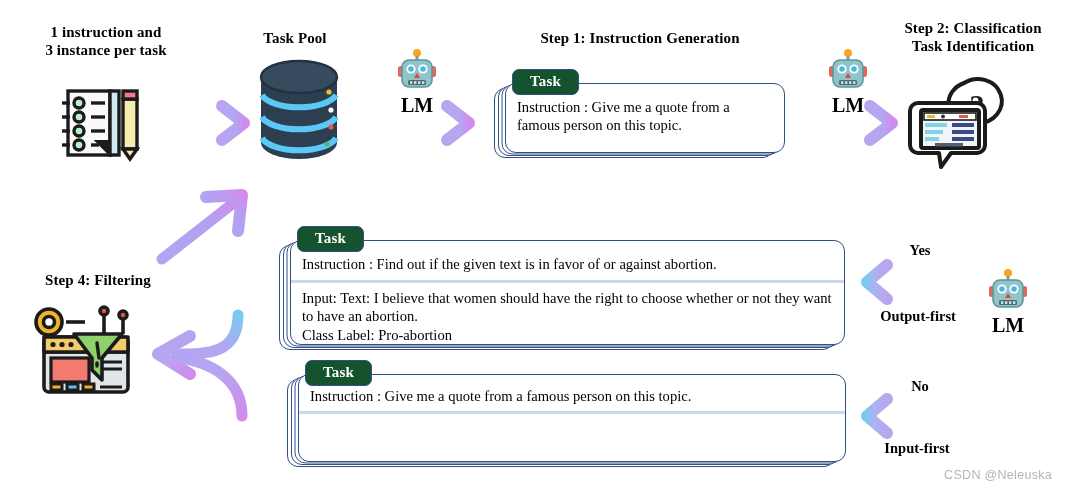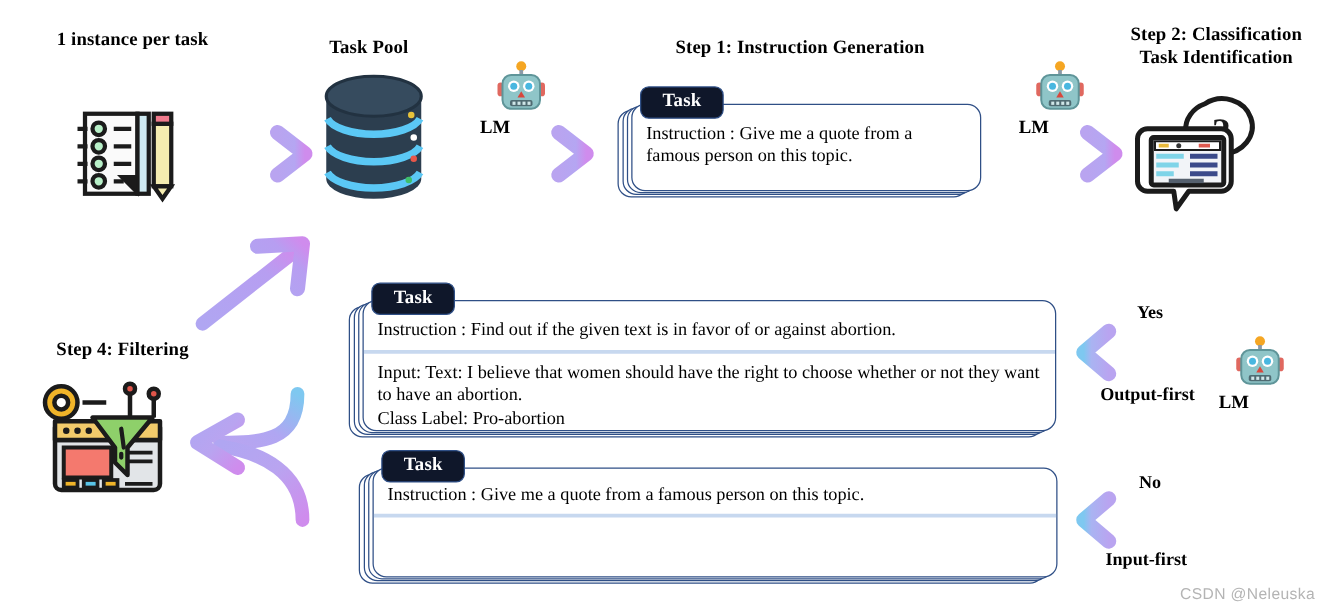--- a/index.html
+++ b/index.html
@@ -1,36 +1,36 @@
 <!DOCTYPE html>
 <html><head>
 <meta charset="utf-8">
 <style>
   html,body{margin:0;padding:0;background:#ffffff;}
   body{width:1066px;height:488px;position:relative;overflow:hidden;
        font-family:"Liberation Serif","DejaVu Serif",serif;color:#000;}
   .abs{position:absolute;}
   .hdr{font-weight:bold;font-size:15px;line-height:1.18;text-align:center;letter-spacing:.1px;}
-  .lmlabel{font-weight:bold;font-size:15px;}
+  .lmlabel{font-weight:bold;font-size:20px;text-align:center;}
   .flowlabel{font-weight:bold;font-size:14.5px;text-align:center;}
 
   
   .card-wrap{position:absolute;}
   .stack{position:absolute;left:0;top:0;width:100%;height:100%;
          border:1.6px solid #2f4f86;border-radius:11px;background:#fff;box-sizing:border-box;}
   .stack.s1{transform:translate(-11px,5px);}
   .stack.s2{transform:translate(-7px,3px);}
   .stack.s3{transform:translate(-3.5px,1.5px);}
   .card{position:absolute;left:0;top:0;width:100%;height:100%;
         border:1.6px solid #2f4f86;border-radius:11px;background:#fff;box-sizing:border-box;
         overflow:hidden;}
   .card-sec{padding:5px 11px 5px 11px;font-size:14.6px;line-height:1.26;}
   .divider{height:2.4px;background:#c7d8ef;}
   .b{font-weight:normal;}
-  .badge{position:absolute;z-index:6;background:#0f172a;color:#fff;font-weight:bold;
+  .badge{position:absolute;z-index:6;background:#14532d;color:#fff;font-weight:bold;
          font-size:15px;border-radius:7px;padding:3px 17px 4px 17px;
          border:1.3px solid #2f4f86;letter-spacing:.2px;}
 
   
   .arrowsvg{position:absolute;overflow:visible;}
 
   
   .iconbox{position:absolute;}
   .wm{position:absolute;color:#b4b4b4;font-size:12.5px;
       font-family:"Liberation Sans","DejaVu Sans",sans-serif;letter-spacing:.3px;margin-left:29px;}
@@ -66,21 +66,22 @@
       <stop offset="100%" stop-color="#7ec8f0"></stop>
     </linearGradient>
     <linearGradient id="gV" x1="0" y1="0" x2="0" y2="1">
       <stop offset="0%" stop-color="#b9a4f0"></stop>
         <stop offset="100%" stop-color="#b9a4f0"></stop>
     </linearGradient>
   </defs>
 </svg>
 
 <div class="abs hdr" style="left:8px;top:24px;width:196px;">
-  <div>1 instance per task</div>
+  <div>1 instruction and</div>
+  <div>3 instance per task</div>
 </div>
 
 <div class="iconbox" style="left:55px;top:85px;width:85px;height:78px;">
   <svg width="85" height="78" viewBox="0 0 85 78">
     <g stroke="#1b1b1b" stroke-width="3.4" fill="none">
       <rect x="13" y="6" width="42" height="64" fill="#fafafa"></rect>
       <rect x="55" y="6" width="9" height="64" fill="#cfeaf2"></rect>
       <line x1="7" y1="18" x2="15" y2="18"></line>
         <line x1="7" y1="32" x2="15" y2="32"></line>
       <line x1="7" y1="46" x2="15" y2="46"></line>

